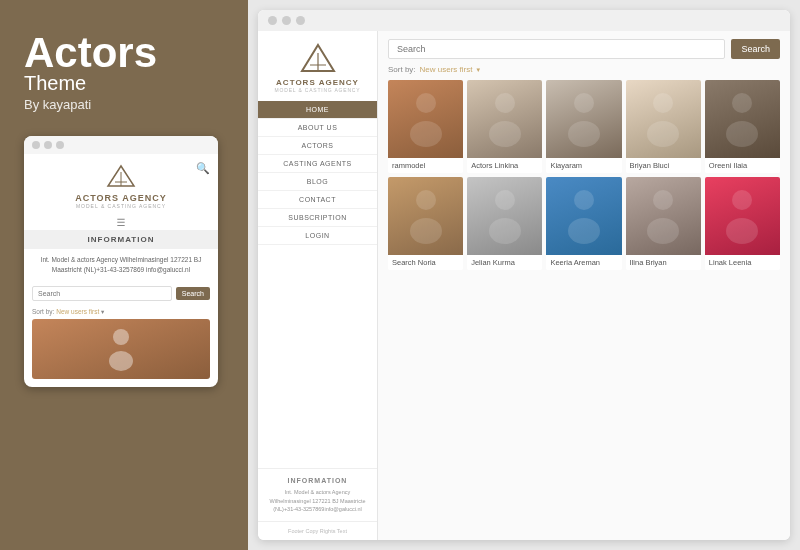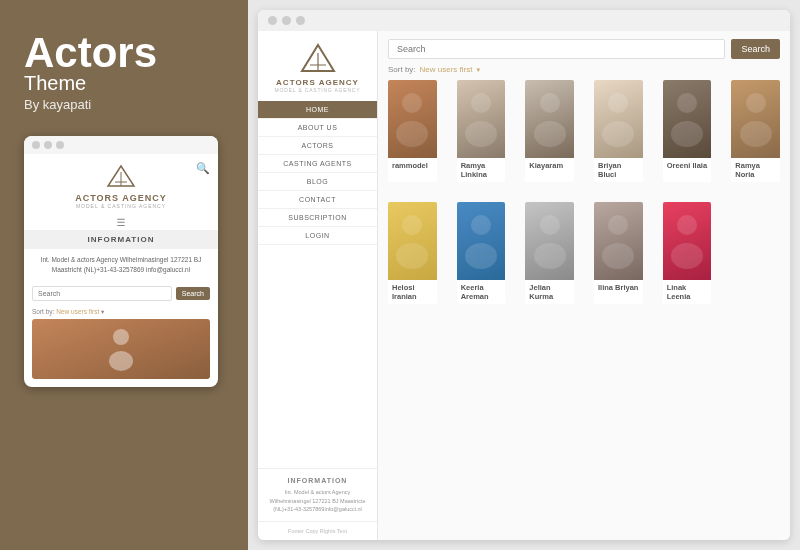--- a/index.html
+++ b/index.html
@@ -287,23 +287,22 @@
       color: #c8a96e;
     }
     .sort-arrow {
       font-size: 7px;
       color: #c8a96e;
     }
 
     
     .actors-grid {
       display: grid;
-      grid-template-columns: repeat(6, 1fr);
-      gap: 20px;
-      font-weight: bold;
+      grid-template-columns: repeat(5, 1fr);
+      gap: 4px;
     }
     .actor-card {
       background: white;
       overflow: hidden;
       border-radius: 2px;
     }
     .actor-img-wrap {
       width: 100%;
       height: 78px;
       overflow: hidden;
@@ -452,21 +451,21 @@
           </div>
           <div class="actor-card">
             <div class="actor-img-wrap img-2">
               <div class="person-silhouette">
                 <svg width="40" height="58" viewBox="0 0 40 58">
                     <circle cx="20" cy="13" r="10" fill="rgba(255,255,255,0.35)"></circle>
                     <ellipse cx="20" cy="44" rx="16" ry="13" fill="rgba(255,255,255,0.35)"></ellipse>
                   </svg>
               </div>
             </div>
-            <div class="actor-name">Ramya Linkina</div>
+            <div class="actor-name">Actors Linkina</div>
           </div>
           <div class="actor-card">
             <div class="actor-img-wrap img-3">
               <div class="person-silhouette">
                 <svg width="40" height="58" viewBox="0 0 40 58">
                     <circle cx="20" cy="13" r="10" fill="rgba(255,255,255,0.35)"></circle>
                     <ellipse cx="20" cy="44" rx="16" ry="13" fill="rgba(255,255,255,0.35)"></ellipse>
                   </svg>
               </div>
             </div>
@@ -497,55 +496,44 @@
           </div>
           <div class="actor-card">
             <div class="actor-img-wrap img-7">
               <div class="person-silhouette">
                 <svg width="40" height="58" viewBox="0 0 40 58">
                     <circle cx="20" cy="13" r="10" fill="rgba(255,255,255,0.35)"></circle>
                     <ellipse cx="20" cy="44" rx="16" ry="13" fill="rgba(255,255,255,0.35)"></ellipse>
                   </svg>
               </div>
             </div>
-            <div class="actor-name">Ramya Noria</div>
-          </div>
-          <div class="actor-card">
-            <div class="actor-img-wrap img-8">
-              <div class="person-silhouette">
-                <svg width="40" height="58" viewBox="0 0 40 58">
-                    <circle cx="20" cy="13" r="10" fill="rgba(255,255,255,0.35)"></circle>
-                    <ellipse cx="20" cy="44" rx="16" ry="13" fill="rgba(255,255,255,0.35)"></ellipse>
-                  </svg>
-              </div>
-            </div>
-            <div class="actor-name">Helosi Iranian</div>
-          </div>
-
+            <div class="actor-name">Search Noria</div>
+          </div>
+
+          <div class="actor-card">
+            <div class="actor-img-wrap img-10">
+              <div class="person-silhouette">
+                <svg width="40" height="58" viewBox="0 0 40 58">
+                    <circle cx="20" cy="13" r="10" fill="rgba(255,255,255,0.35)"></circle>
+                    <ellipse cx="20" cy="44" rx="16" ry="13" fill="rgba(255,255,255,0.35)"></ellipse>
+                  </svg>
+              </div>
+            </div>
+            <div class="actor-name">Jelian Kurma</div>
+          </div>
           <div class="actor-card">
             <div class="actor-img-wrap img-9">
               <div class="person-silhouette">
                 <svg width="40" height="58" viewBox="0 0 40 58">
                     <circle cx="20" cy="13" r="10" fill="rgba(255,255,255,0.35)"></circle>
                     <ellipse cx="20" cy="44" rx="16" ry="13" fill="rgba(255,255,255,0.35)"></ellipse>
                   </svg>
               </div>
             </div>
             <div class="actor-name">Keeria Areman</div>
-          </div>
-          <div class="actor-card">
-            <div class="actor-img-wrap img-10">
-              <div class="person-silhouette">
-                <svg width="40" height="58" viewBox="0 0 40 58">
-                    <circle cx="20" cy="13" r="10" fill="rgba(255,255,255,0.35)"></circle>
-                    <ellipse cx="20" cy="44" rx="16" ry="13" fill="rgba(255,255,255,0.35)"></ellipse>
-                  </svg>
-              </div>
-            </div>
-            <div class="actor-name">Jelian Kurma</div>
           </div>
           <div class="actor-card">
             <div class="actor-img-wrap img-11">
               <div class="person-silhouette">
                 <svg width="40" height="58" viewBox="0 0 40 58">
                     <circle cx="20" cy="13" r="10" fill="rgba(255,255,255,0.35)"></circle>
                     <ellipse cx="20" cy="44" rx="16" ry="13" fill="rgba(255,255,255,0.35)"></ellipse>
                   </svg>
               </div>
             </div>

